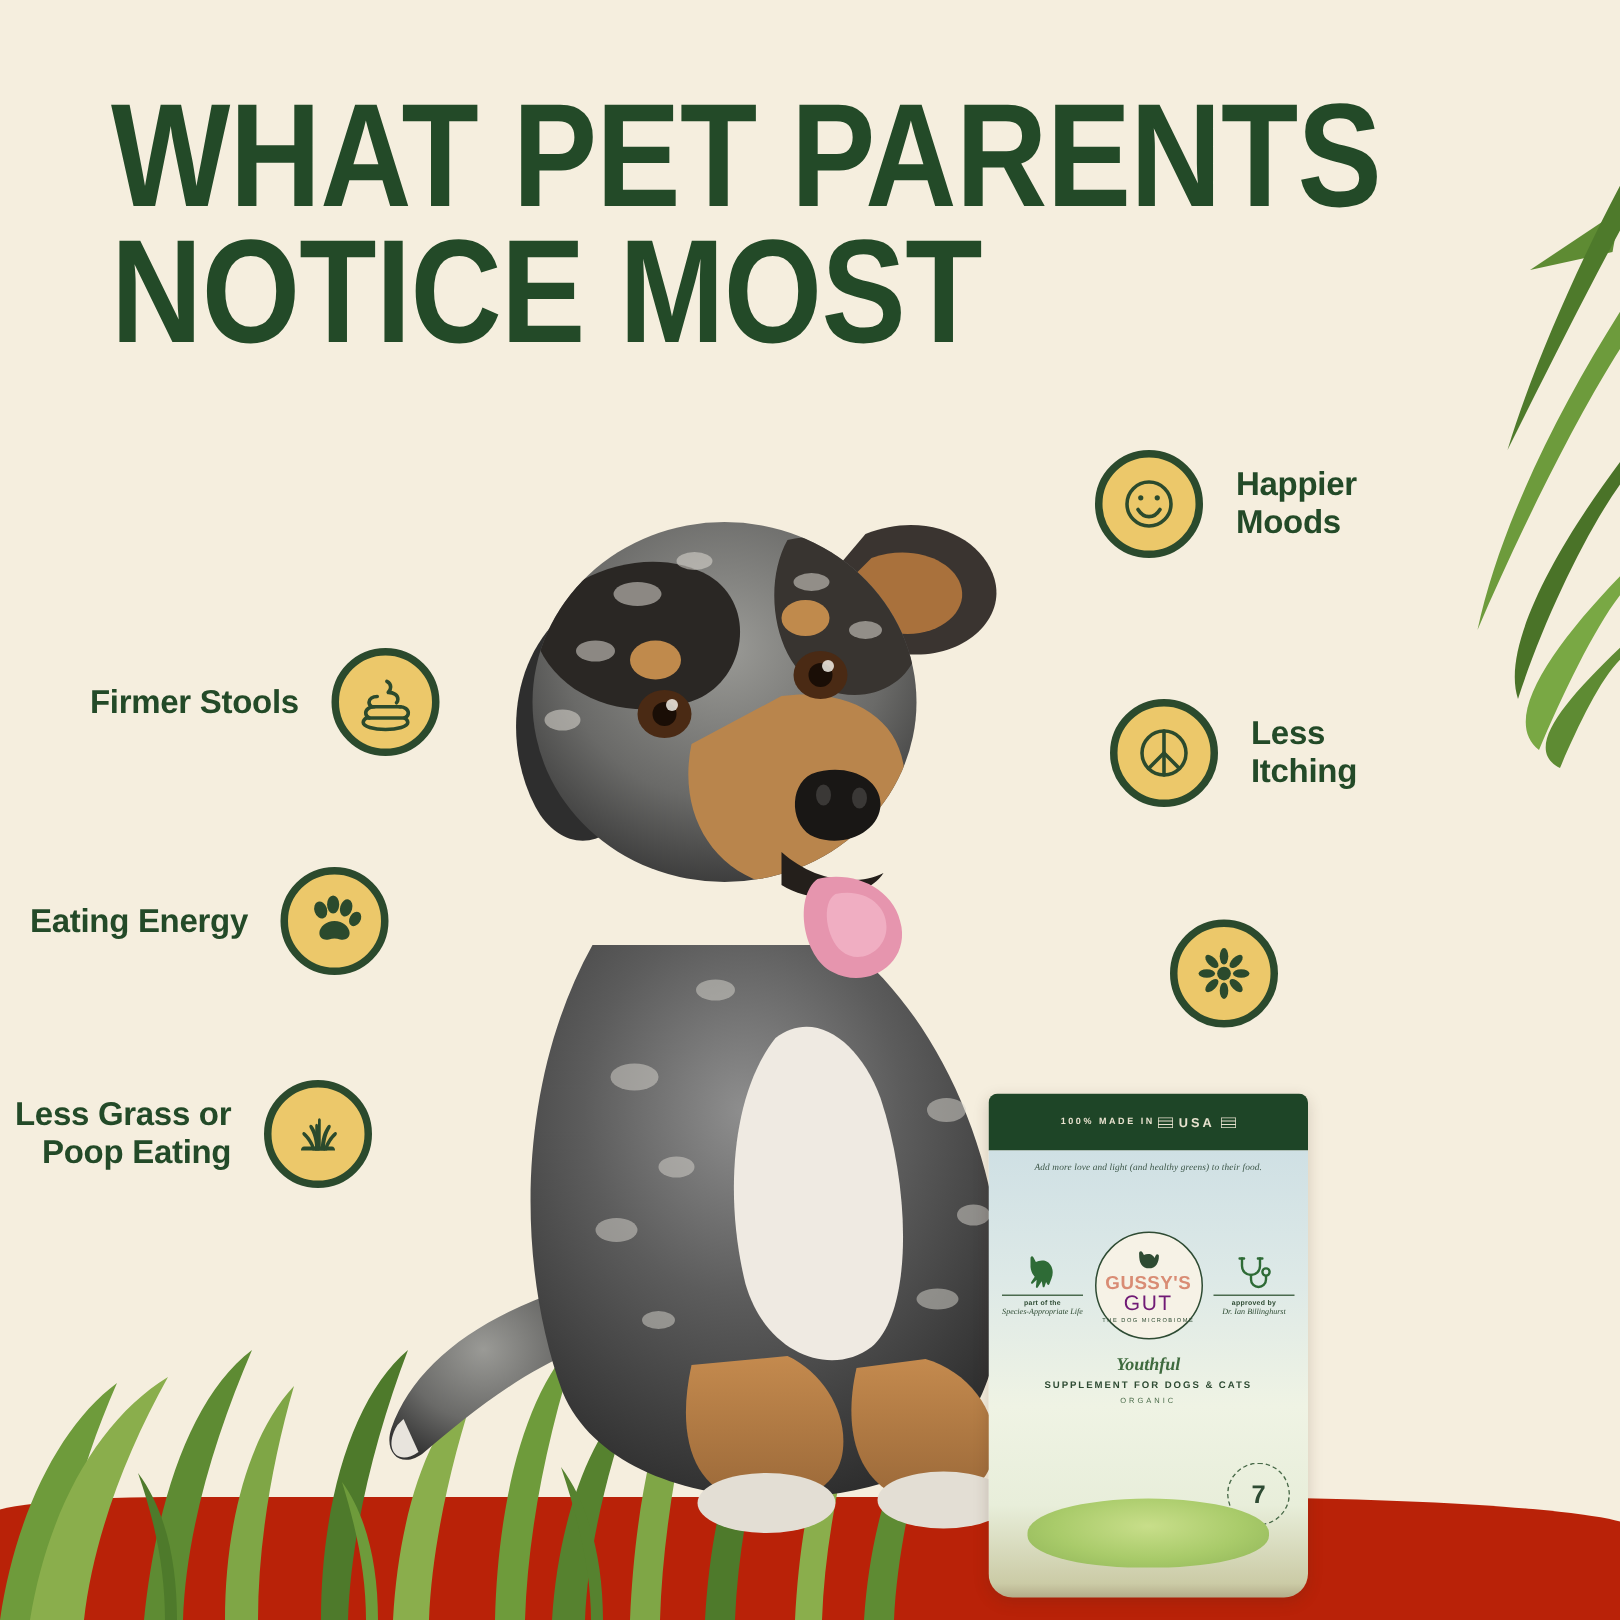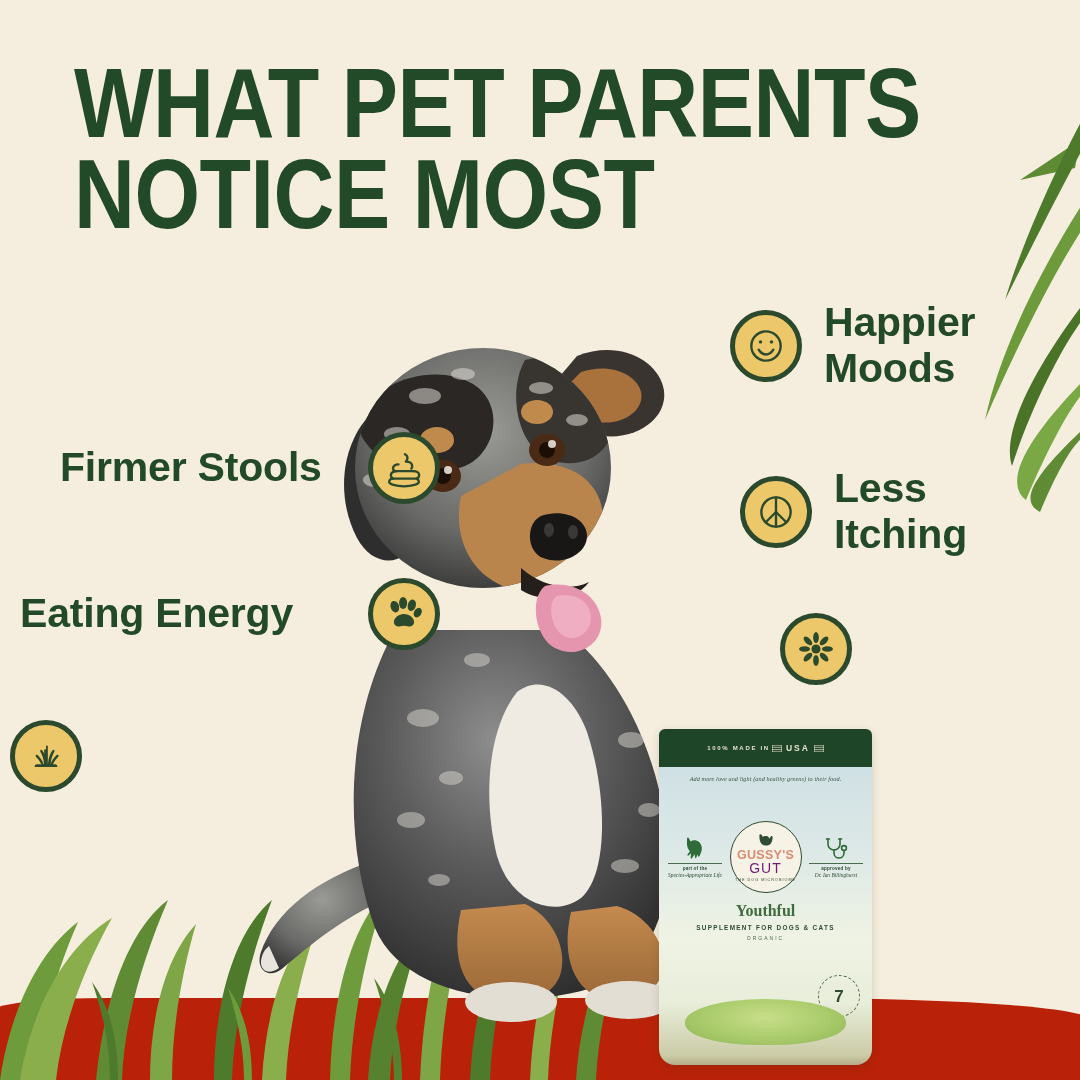--- a/index.html
+++ b/index.html
@@ -62,27 +62,27 @@
   }
   .dog-wrap svg { display: block; width: 100%; height: 100%; }
 
   
   .benefit {
     position: absolute;
     display: flex;
     align-items: center;
     z-index: 7;
   }
-  .benefit.left  { flex-direction: row; justify-content: space-between; }
+  .benefit.left  { flex-direction: row; justify-content: flex-start; }
   .benefit.right { flex-direction: row; justify-content: flex-start; }
 
   .benefit-label {
     color: #234A28;
     font-weight: 700;
-    font-size: 41px;
+    font-size: 22px;
     line-height: 1.12;
     letter-spacing: -0.2px;
     white-space: pre-line;
   }
   .benefit.left .benefit-label  { text-align: right; margin-right: 22px; }
   .benefit.right .benefit-label { text-align: left;  margin-left: 22px; }
 
   .icon-badge {
     flex: none;
     width: 72px;
@@ -187,22 +187,22 @@
   }
   .pkg-logo .dogmark {
     width: 22px; height: 16px; margin-bottom: 1px;
   }
   .pkg-title {
     position: absolute;
     top: 136px; left: 0; right: 0; text-align: center;
   }
   .pkg-script {
     font-family: "Liberation Serif", serif;
-    font-weight: 700;
-    font-size: 16px; color: #3F6B3F; line-height: 1;
+    font-style: italic; font-weight: 700;
+    font-size: 12px; color: #3F6B3F; line-height: 1;
   }
   .pkg-name {
     font-family: "Liberation Sans Narrow", "Liberation Sans", sans-serif;
     font-weight: 700; font-size: 25px; color: #1E4527;
     line-height: .97; letter-spacing: -.3px; margin-top: 3px;
     white-space: pre-line;
   }
   .pkg-sub {
     font-size: 6.4px; color: #2E4B33; letter-spacing: 1.3px;
     font-weight: 700; margin-top: 5px;
@@ -363,20 +363,22 @@
         <ellipse cx="14" cy="16" rx="4.6" ry="6.4" transform="rotate(-18 14 16)"></ellipse>
         <ellipse cx="23" cy="12" rx="4.4" ry="6.6"></ellipse>
         <ellipse cx="32.5" cy="14.5" rx="4.4" ry="6.4" transform="rotate(16 32.5 14.5)"></ellipse>
         <ellipse cx="39" cy="22.5" rx="4" ry="5.6" transform="rotate(30 39 22.5)"></ellipse>
         <path d="M24 24c6 0 11 4.4 11 8.8 0 4-3.6 5.6-7 4.6-2.6-.8-5.4-.8-8 0-3.4 1-7-.6-7-4.6C13 28.4 18 24 24 24z"></path>
       </svg>
     </span>
   </div>
 
   <div class="benefit left" style="left:10px; top:720px; width:355px;">
+    <span class="benefit-label">Less Grass or
+Poop Eating</span>
     <span class="icon-badge">
       <svg viewBox="0 0 48 48" xmlns="http://www.w3.org/2000/svg" fill="#2B4A2D">
         <path d="M24 36V14c0-2 2-2 2 0v22z"></path>
         <path d="M24 36V18c0-2-2-2-2 0v18z"></path>
         <path d="M26 36c0-8 2-14 5-18 1.4-1.8 3 0 2 1.6-2.4 4-4 9.4-4 16.4z"></path>
         <path d="M22 36c0-7-1.6-12.4-4-16.4-1-1.6.6-3.4 2-1.6 3 4 5 10 5 18z"></path>
         <path d="M28 36c1.6-6 4.6-10.4 7.6-13 1.6-1.4 3 .8 1.6 2-2.6 2.4-5.2 6-6.6 11z"></path>
         <path d="M20 36c-1.6-5-4.2-8.6-6.8-11-1.4-1.2 0-3.4 1.6-2C17.8 25.6 20.8 30 22.4 36z"></path>
         <path d="M14 33h20c1.6 0 2.4 1.2 2.4 3H11.6C11.6 34.2 12.4 33 14 33z"></path>
       </svg>

